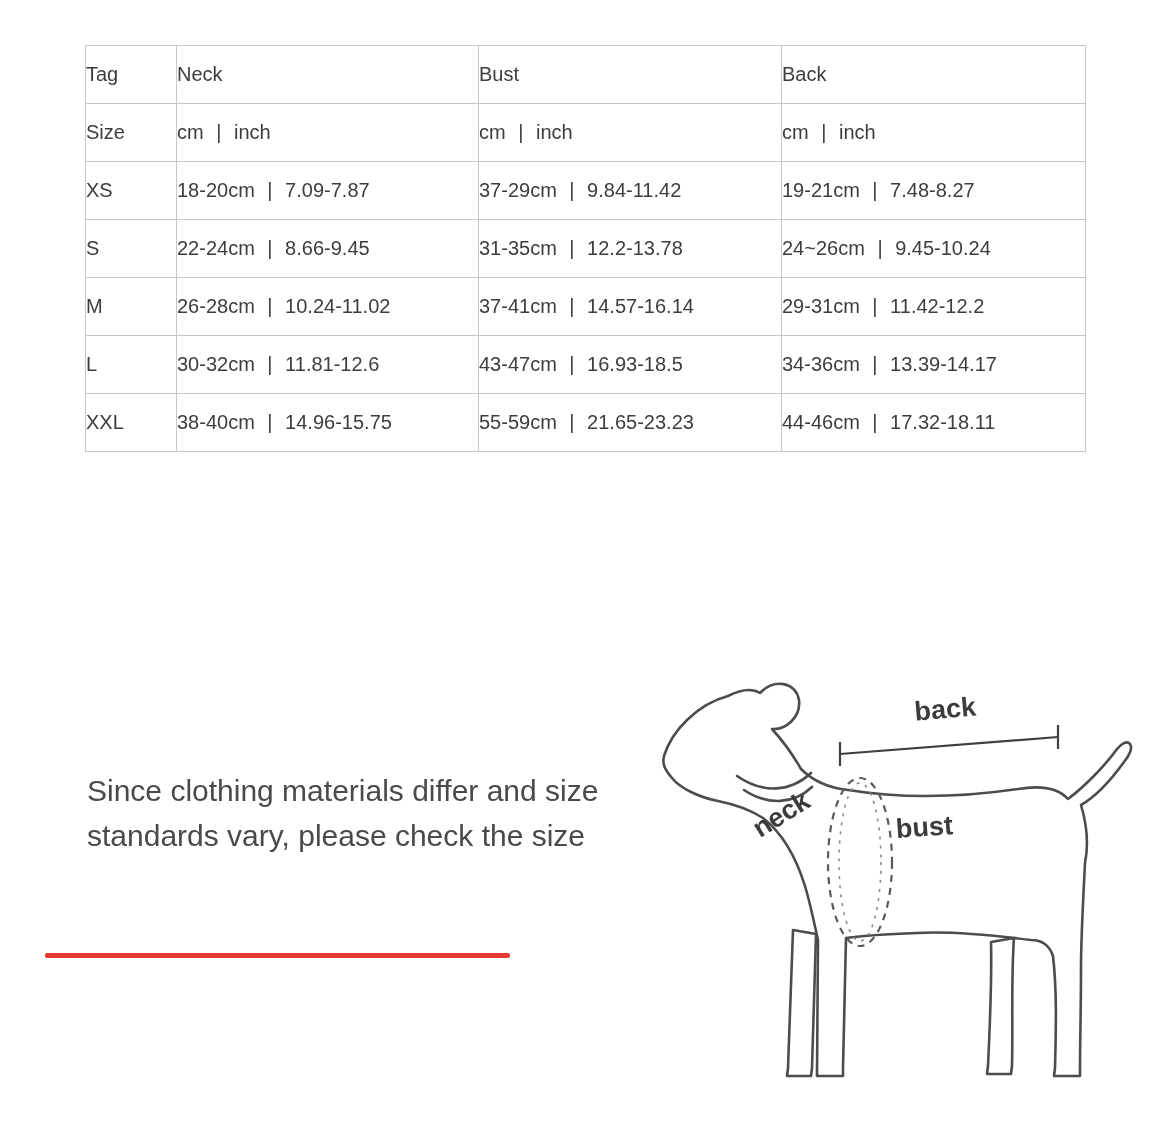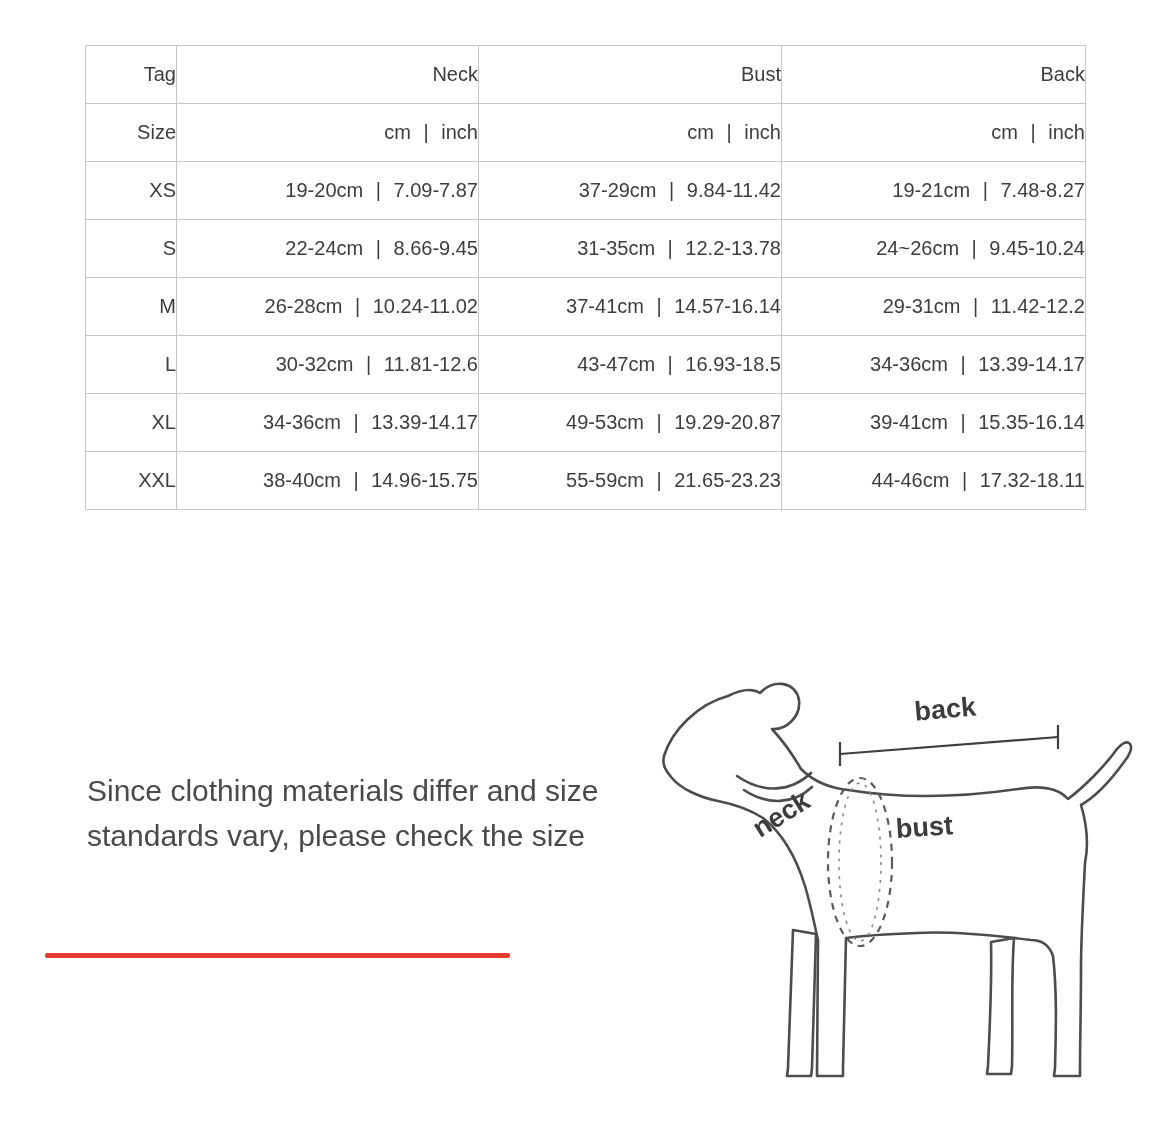--- a/index.html
+++ b/index.html
@@ -16,21 +16,21 @@
 
   
   table.size-table {
     position:absolute; left:85px; top:45px; width:1000px;
     border-collapse:collapse; table-layout:fixed;
     background:#ffffff;
   }
   table.size-table td {
     border:1px solid #c7c7c7;
     height:58px;
-    text-align:right; vertical-align:middle;
+    text-align:left; vertical-align:middle;
     font-size:20px; color:#3d3d3d;
     word-spacing:7px;
     white-space:nowrap;
   }
   table.size-table td.tag-col { word-spacing:normal; }
 
   
   .note {
     position:absolute; left:45px; top:768px; width:600px;
     font-size:30px; line-height:45px; color:#4a4a4a;margin-left:42px;
@@ -74,47 +74,41 @@
         <td>Back</td>
       </tr>
       <tr>
         <td class="tag-col">Size</td>
         <td>cm | inch</td>
         <td>cm | inch</td>
         <td>cm | inch</td>
       </tr>
       <tr>
         <td class="tag-col">XS</td>
-        <td>19-20cm | 7.09-7.87</td>
+        <td>18-20cm | 7.09-7.87</td>
         <td>37-29cm | 9.84-11.42</td>
         <td>19-21cm | 7.48-8.27</td>
       </tr>
       <tr>
         <td class="tag-col">S</td>
         <td>22-24cm | 8.66-9.45</td>
         <td>31-35cm | 12.2-13.78</td>
         <td>24~26cm | 9.45-10.24</td>
       </tr>
       <tr>
         <td class="tag-col">M</td>
         <td>26-28cm | 10.24-11.02</td>
         <td>37-41cm | 14.57-16.14</td>
         <td>29-31cm | 11.42-12.2</td>
       </tr>
       <tr>
         <td class="tag-col">L</td>
         <td>30-32cm | 11.81-12.6</td>
         <td>43-47cm | 16.93-18.5</td>
         <td>34-36cm | 13.39-14.17</td>
-      </tr>
-      <tr>
-        <td class="tag-col">XL</td>
-        <td>34-36cm | 13.39-14.17</td>
-        <td>49-53cm | 19.29-20.87</td>
-        <td>39-41cm | 15.35-16.14</td>
       </tr>
       <tr>
         <td class="tag-col">XXL</td>
         <td>38-40cm | 14.96-15.75</td>
         <td>55-59cm | 21.65-23.23</td>
         <td>44-46cm | 17.32-18.11</td>
       </tr>
     </tbody>
   </table>
 

